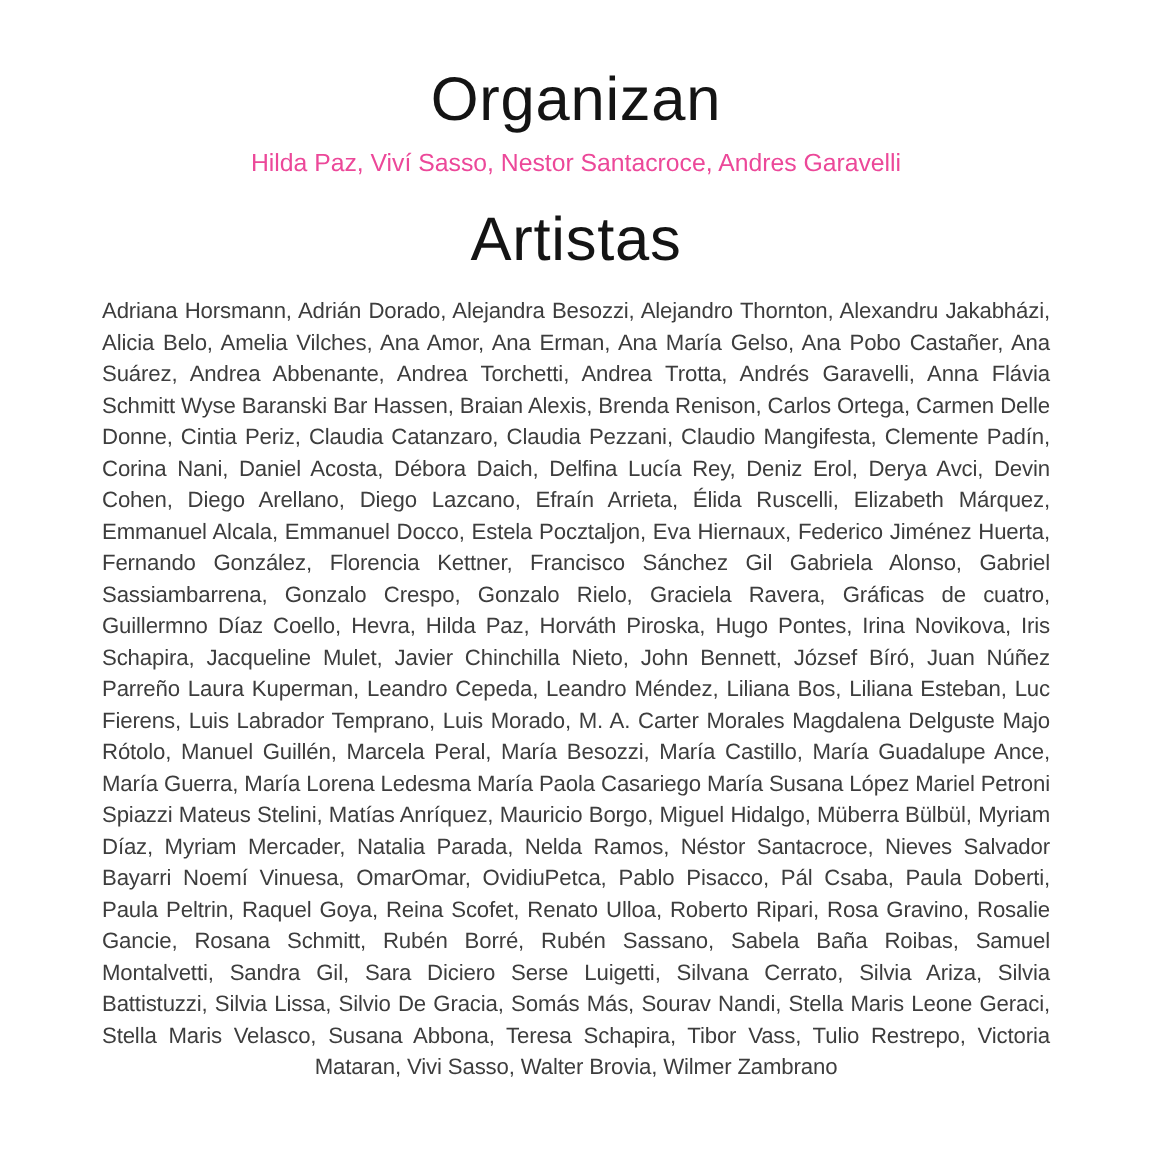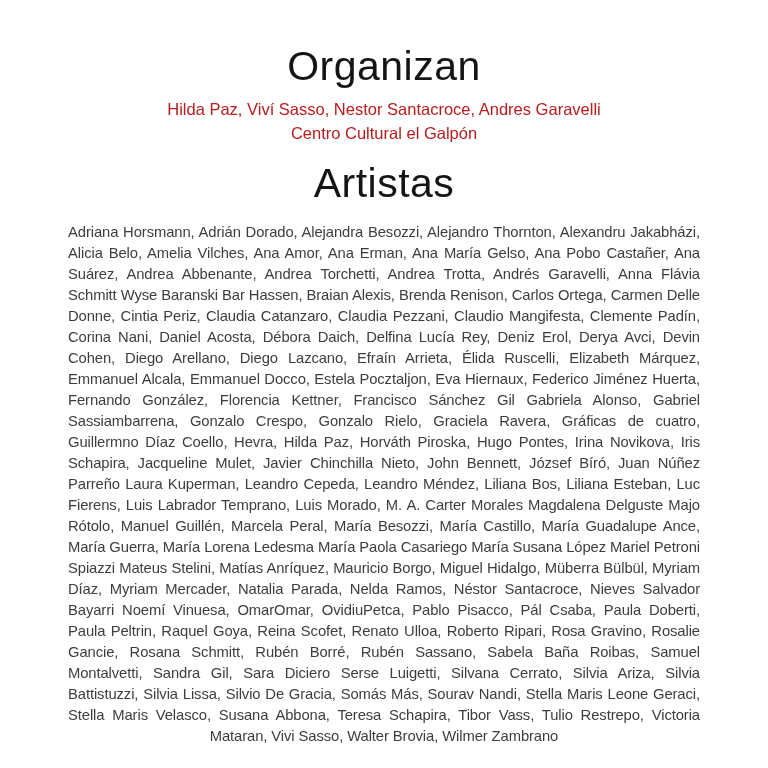--- a/index.html
+++ b/index.html
@@ -25,21 +25,21 @@
     line-height: 1.12;
     font-weight: 400;
     letter-spacing: 0.5px;
     color: #141414;
   }
   .org-lines {
     margin-top: 7px;
     text-align: center;
     font-size: 16.5px;
     line-height: 24px;
-    color: #b91c1c;
+    color: #ec4899;
   }
   .org-lines p {
     margin: 0;
   }
   .artists-title {
     margin-top: 16px;
     text-align: center;
   }
   .artists-text {
     width: 632px;
@@ -54,20 +54,19 @@
 </style>
 </head>
 <body>
 
 <main class="page">
 
   <h1 class="section-title">Organizan</h1>
 
   <div class="org-lines">
     <p>Hilda Paz, Viví Sasso, Nestor Santacroce, Andres Garavelli</p>
-    <p>Centro Cultural el Galpón</p>
   </div>
 
   <h1 class="section-title artists-title">Artistas</h1>
 
   <p class="artists-text">Adriana Horsmann, Adrián Dorado, Alejandra Besozzi, Alejandro Thornton, Alexandru Jakabházi, Alicia Belo, Amelia Vilches, Ana Amor, Ana Erman, Ana María Gelso, Ana Pobo Castañer, Ana Suárez, Andrea Abbenante, Andrea Torchetti, Andrea Trotta, Andrés Garavelli, Anna Flávia Schmitt Wyse Baranski Bar Hassen, Braian Alexis, Brenda Renison, Carlos Ortega, Carmen Delle Donne, Cintia Periz, Claudia Catanzaro, Claudia Pezzani, Claudio Mangifesta, Clemente Padín, Corina Nani, Daniel Acosta, Débora Daich, Delfina Lucía Rey, Deniz Erol, Derya Avci, Devin Cohen, Diego Arellano, Diego Lazcano, Efraín Arrieta, Élida Ruscelli, Elizabeth Márquez, Emmanuel Alcala, Emmanuel Docco, Estela Pocztaljon, Eva Hiernaux, Federico Jiménez Huerta, Fernando González, Florencia Kettner, Francisco Sánchez Gil Gabriela Alonso, Gabriel Sassiambarrena, Gonzalo Crespo, Gonzalo Rielo, Graciela Ravera, Gráficas de cuatro, Guillermno Díaz Coello, Hevra, Hilda Paz, Horváth Piroska, Hugo Pontes, Irina Novikova, Iris Schapira, Jacqueline Mulet, Javier Chinchilla Nieto, John Bennett, József Bíró, Juan Núñez Parreño Laura Kuperman, Leandro Cepeda, Leandro Méndez, Liliana Bos, Liliana Esteban, Luc Fierens, Luis Labrador Temprano, Luis Morado, M. A. Carter Morales Magdalena Delguste Majo Rótolo, Manuel Guillén, Marcela Peral, María Besozzi, María Castillo, María Guadalupe Ance, María Guerra, María Lorena Ledesma María Paola Casariego María Susana López Mariel Petroni Spiazzi Mateus Stelini, Matías Anríquez, Mauricio Borgo, Miguel Hidalgo, Müberra Bülbül, Myriam Díaz, Myriam Mercader, Natalia Parada, Nelda Ramos, Néstor Santacroce, Nieves Salvador Bayarri Noemí Vinuesa, OmarOmar, OvidiuPetca, Pablo Pisacco, Pál Csaba, Paula Doberti, Paula Peltrin, Raquel Goya, Reina Scofet, Renato Ulloa, Roberto Ripari, Rosa Gravino, Rosalie Gancie, Rosana Schmitt, Rubén Borré, Rubén Sassano, Sabela Baña Roibas, Samuel Montalvetti, Sandra Gil, Sara Diciero Serse Luigetti, Silvana Cerrato, Silvia Ariza, Silvia Battistuzzi, Silvia Lissa, Silvio De Gracia, Somás Más, Sourav Nandi, Stella Maris Leone Geraci, Stella Maris Velasco, Susana Abbona, Teresa Schapira, Tibor Vass, Tulio Restrepo, Victoria Mataran, Vivi Sasso, Walter Brovia, Wilmer Zambrano</p>
 
 </main>
 
 </body></html>

